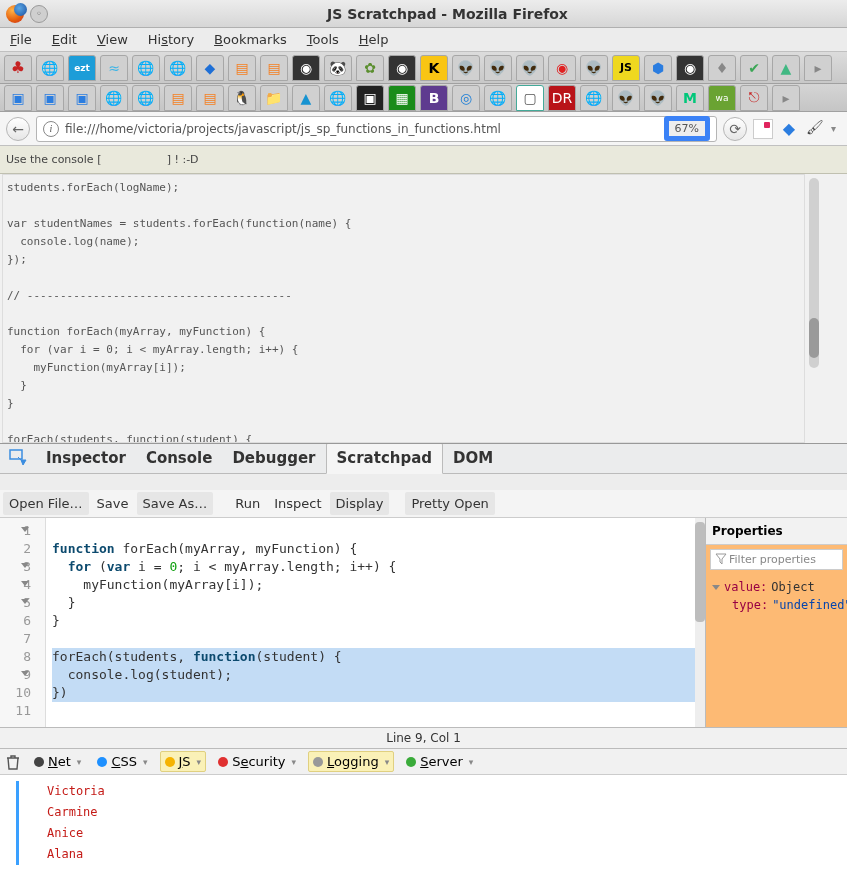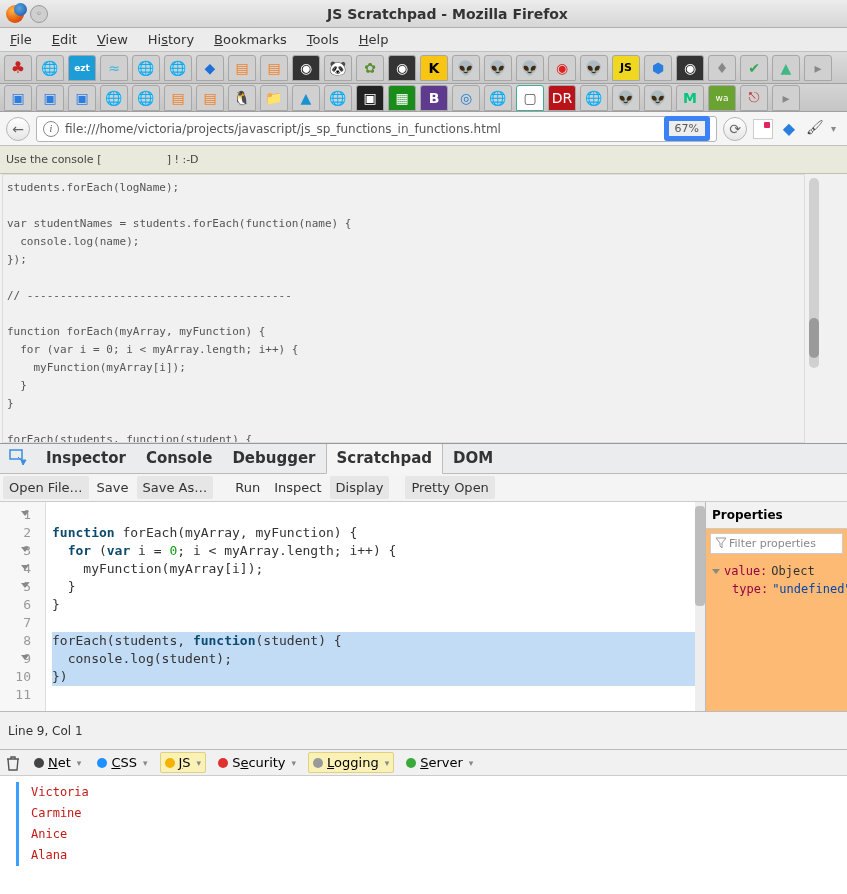--- a/index.html
+++ b/index.html
@@ -31,21 +31,21 @@
 .infobar { height:28px; background:#e9e9dc; border-bottom:1px solid #c0c0b0; padding:2px 6px; font-size:11px; color:#444; display:flex; align-items:center;}
 .infobar b { font-weight:bold;margin-top:44px; }
 .page-content { flex:0 0 270px; background:#f1f1f1; border-bottom:1px solid #999; position:relative; overflow:hidden;}
 .page-content .codebox { position:absolute; top:0; left:2px; right:42px; bottom:0; background:#f1f1f1; border:1px solid #ddd; padding:4px; font-family:"DejaVu Sans Mono", monospace; font-size:11px; color:#555; line-height:18px; white-space:pre; overflow:hidden;}
 .page-content .scrollbar { position:absolute; right:28px; top:4px; width:10px; height:190px; background:#d0d0d0; border-radius:5px;}
 .page-content .scrollbar::after { content:""; position:absolute; top:140px; width:10px; height:40px; background:#9a9a9a; border-radius:5px;}
 .devtools-tabs { height:30px; background:#ebeced; border-bottom:1px solid #bbb; display:flex; align-items:flex-end; font-size:15px;}
 .devtools-tabs .dtbtn { width:24px; height:24px; margin:0 6px 3px 6px; display:flex; align-items:center; justify-content:center;}
 .devtools-tabs .panel-tab { padding:6px 10px; cursor:default; font-weight:bold; color:#333;}
 .devtools-tabs .panel-tab.active { background:#f5f5f5; border:1px solid #bbb; border-bottom:1px solid #f5f5f5; border-radius:3px 3px 0 0; margin-bottom:-1px;}
-.scratchpad-toolbar { height:28px; background:#f4f4f4; border-bottom:1px solid #ccc; display:flex; align-items:center; padding:0 2px; font-size:13px; color:#333;}
+.scratchpad-toolbar { height:28px; background:#f4f4f4; border-bottom:1px solid #ccc; display:flex; align-items:center; padding:0 2px; font-size:13px; color:#333;margin-top:16px;}
 .scratchpad-toolbar .tb-btn { padding:4px 6px; margin:0 1px; border-radius:2px;}
 .scratchpad-toolbar .tb-btn.hl { background:#e6e6e6;}
 .scratchpad-toolbar .sep { width:14px;}
 .scratch-main { flex:0 0 210px; display:flex; background:#fff; border-bottom:1px solid #bbb;}
 .gutter { width:46px; background:#f7f7f7; border-right:1px solid #ddd; text-align:right; padding:4px 14px 4px 4px; font-family:"DejaVu Sans Mono", monospace; font-size:13px; color:#999; line-height:18px; position:relative;}
 .gutter .ln { height:18px; position:relative;}
 .gutter .fold { position:absolute; right:2px; top:5px; width:0; height:0; border-left:4px solid transparent; border-right:4px solid transparent; border-top:5px solid #888;}
 .code-area { flex:1; font-family:"DejaVu Sans Mono", monospace; font-size:13px; line-height:18px; padding:4px 6px; color:#333; position:relative; overflow:hidden;}
 .code-area .line { height:18px; white-space:pre;}
 .code-area .sel { background:#c3dcf5;}
@@ -59,35 +59,35 @@
 .prop-panel { width:142px; border-left:1px solid #bbb; background:#fdba74; font-size:12px; display:flex; flex-direction:column;}
 .prop-panel .hdr { background:#f2f2f2; border-bottom:1px solid #ccc; padding:6px; font-weight:bold;}
 .prop-panel .filter { border:1px solid #ccc; margin:4px; padding:3px 20px 3px 4px; font-size:11px; color:#888; position:relative; background:#fff;}
 .prop-panel .filter .fic { position:absolute; left:4px; top:3px; width:12px; height:12px;}
 .prop-panel .tree { padding:4px 6px; font-family:"DejaVu Sans Mono", monospace; font-size:12px;}
 .prop-panel .tree .row { display:flex; align-items:center; gap:4px; line-height:18px;}
 .prop-panel .tree .arr { width:0; height:0; border-left:4px solid transparent; border-right:4px solid transparent; border-top:5px solid #888;}
 .prop-panel .key { color:#980043;}
 .prop-panel .val-obj { color:#333;}
 .prop-panel .val-str { color:#0645ad;}
-.statusline { height:38px; background:#f1f1f1; border-bottom:1px solid #bbb; padding:8px 8px; display:flex; align-items:center; font-size:12px; color:#333;}
+.statusline { height:21px; background:#f1f1f1; border-bottom:1px solid #bbb; padding:8px 8px; display:flex; align-items:center; font-size:12px; color:#333;justify-content:center;}
 .console-tabs { height:26px; background:#f1f1f1; border-bottom:1px solid #ccc; display:flex; align-items:center; padding:0 6px; gap:8px; font-size:13px;}
 .console-tabs .trash { width:16px; height:16px; color:#555;}
 .console-tabs .cat { display:flex; align-items:center; gap:4px; padding:2px 4px; border-radius:2px;}
 .console-tabs .cat.hl { background:#faf1b7; border:1px solid #e0d080;}
 .console-tabs .dot { width:10px; height:10px; border-radius:50%;}
 .console-tabs .dot.net { background:#444;}
 .console-tabs .dot.css { background:#1e90ff;}
 .console-tabs .dot.js { background:#f5b301;}
 .console-tabs .dot.sec { background:#e03030;}
 .console-tabs .dot.log { background:#999;}
 .console-tabs .dot.srv { background:#3aab3a;}
 .console-tabs .chev { font-size:9px; color:#888; margin-left:2px;}
 .console-out { flex:1; background:#fff; border-left:6px solid transparent; padding:6px 10px; font-family:"DejaVu Sans Mono", monospace; font-size:12px; color:#c41a16; line-height:21px;}
-.console-out .entry { border-left:3px solid #3aa0ff; padding-left:12px; margin-bottom:0;}
+.console-out .entry { border-left:3px solid #3aa0ff; padding-left:28px; margin-bottom:0;}
 svg { display:block;}
 </style>
 </head>
 <body>
 
 <div class="titlebar">
   <div class="ff-icon"></div>
   <div class="winbtn">◦</div>
   <div class="title">JS Scratchpad - Mozilla Firefox</div>
 </div>

